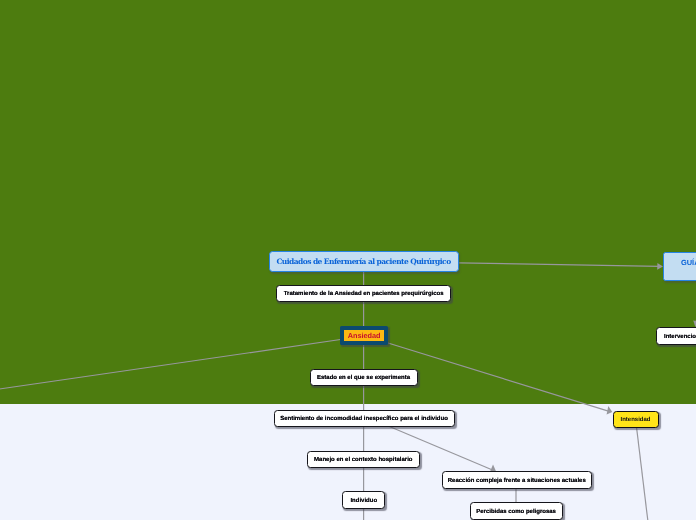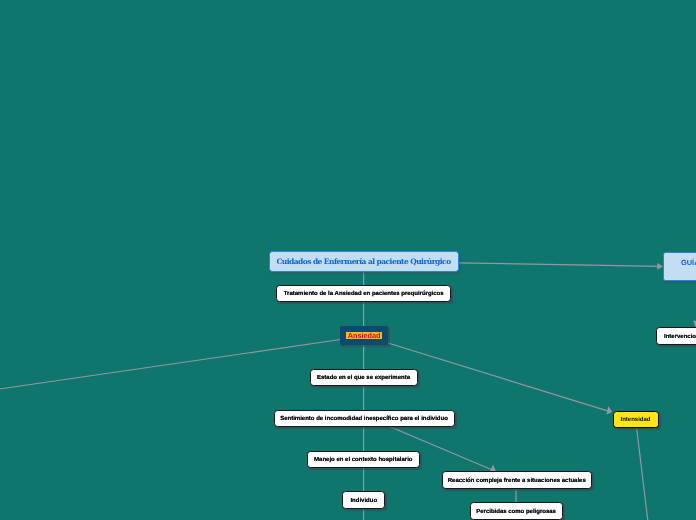--- a/index.html
+++ b/index.html
@@ -1,35 +1,35 @@
 <!DOCTYPE html>
 <html><head>
 <meta charset="utf-8">
 <style>
   html,body{margin:0;padding:0;}
   body{width:696px;height:520px;overflow:hidden;background:#f0f3fd;
        font-family:"Liberation Sans",sans-serif;-webkit-font-smoothing:antialiased;text-rendering:geometricPrecision;}
-  #canvas{position:relative;width:696px;height:520px;background:#0f766e;
+  #canvas{position:relative;width:696px;height:404px;background:#4d7c0f;
         transform:translateZ(0);will-change:transform;}
   svg.edges{position:absolute;left:0;top:0;width:696px;height:520px;overflow:visible;}
   .node{position:absolute;box-sizing:border-box;display:flex;align-items:center;
         justify-content:center;white-space:nowrap;line-height:1;}
   .node > span{position:relative;top:0.8px;}
   .n-orange > span{top:0;}
   .n-main > span{top:0.5px;}
   .n-white{background:#ffffff;border:1.4px solid #15151b;border-radius:3.5px;color:#101016;
            font-weight:bold;font-size:6.0px;text-shadow:0 0 0.35px rgba(20,20,26,.95);
            box-shadow:1.1px 1.4px 1.1px rgba(64,64,80,.55);}
   .n-main{background:#c3ddf2;border:1.8px solid #2684e4;border-radius:3.5px;color:#0a63d8;
           font-family:"DejaVu Serif",serif;font-weight:bold;font-size:7.5px;letter-spacing:-0.55px;
           box-shadow:1px 1.4px 1.4px rgba(70,70,85,.4);}
   .n-guia{background:#c3ddf2;border:1.8px solid #2684e4;border-radius:2.5px;color:#0a63d8;
           font-family:"Liberation Sans",sans-serif;font-weight:bold;font-size:7.4px;
           box-shadow:1px 1.4px 1.4px rgba(70,70,85,.4);}
-  .n-orange{background:#fdb813;border:6px solid #0c4a6e;border-radius:1.5px;color:#c8102e;
+  .n-orange{background:#fdb813;border:4px solid #0c4a6e;border-radius:1.5px;color:#c8102e;
             font-weight:bold;font-size:7.3px;
             box-shadow:1.1px 1.4px 1.1px rgba(64,64,80,.55);}
   .n-yellow{background:#ffe418;border:1.9px solid #0f0f14;border-radius:3.5px;color:#0f0f14;
             font-weight:bold;font-size:6.0px;
             box-shadow:1.1px 1.4px 1.1px rgba(64,64,80,.55);}
 </style>
 </head>
 <body>
 
 <div id="canvas">

